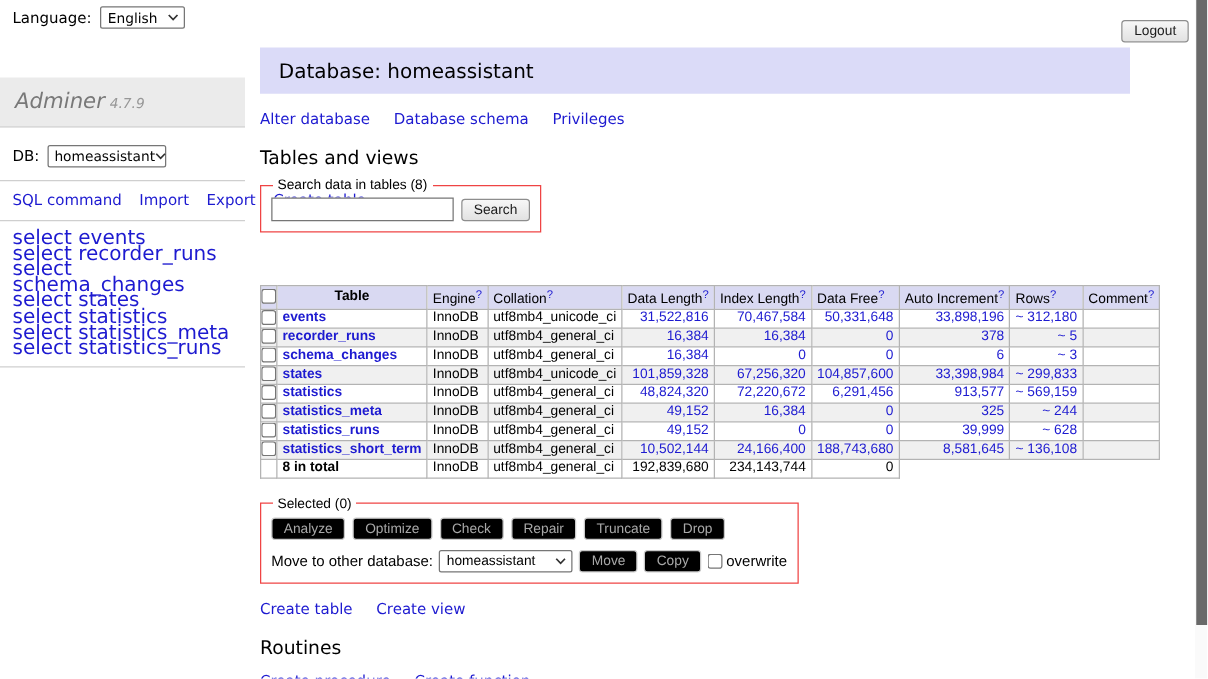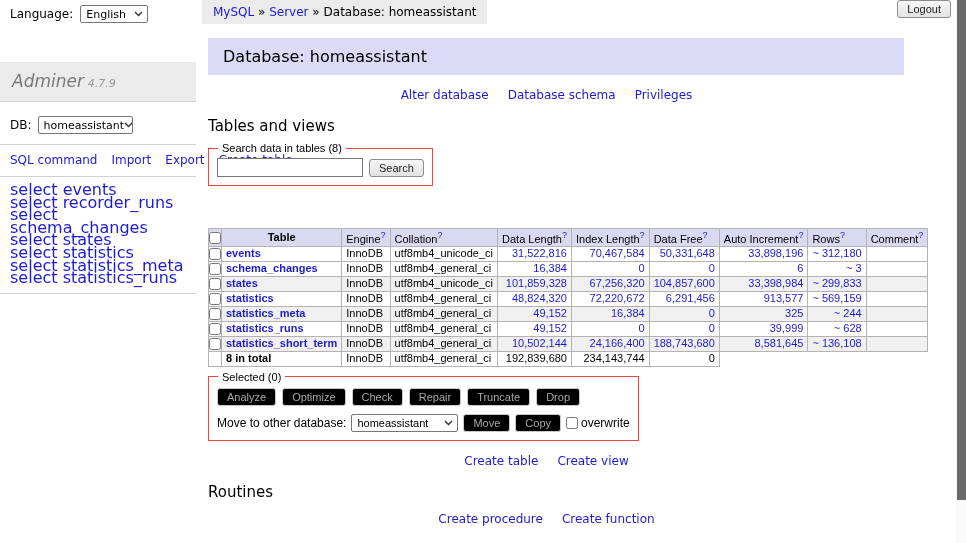--- a/index.html
+++ b/index.html
@@ -18,21 +18,21 @@
     border:1px solid #767676; border-radius:2px; background:#fff;
     height:18px; padding:0 4px 0 5px; font-size:11px; cursor:default;
   }
   .chev svg { display:block; }
   .btn {
     font-family:"Liberation Sans",sans-serif; font-size:11px; color:#1c1c1c;
     background:linear-gradient(#f7f7f7,#e2e2e2); border:1px solid #8d8d8d;
     border-radius:3px; padding:2px 9px; cursor:pointer;
   }
   .btn.disabled { color:#a8a8a8; background:#000000; border-color:#c9c9c9; }
-  .logout { position:absolute; top:0; right:15px; }
+  .logout { position:absolute; top:16px; right:15px; }
   .breadcrumb {
     position:absolute; left:202px; top:0; height:24px; line-height:24px;
     background:var(--band); padding:0 11px; white-space:nowrap; font-size:12px;
   }
   .breadcrumb .sep { color:#000; }
 
   
   .sidebar { position:absolute; left:0; top:30px; width:196px;margin-top:32px; }
   .app-band { background:var(--band); border-bottom:1px solid #d4d4d4; padding:9px 12px; height:40px; }
   .appname { font-style:italic; font-size:17px; color:#787878; }
@@ -40,21 +40,21 @@
   .dbrow { margin:14px 0 10px 10px; display:flex; align-items:center; gap:6px; }
   .hr { border-top:1px solid #cfcfcf; height:0; }
   .side-actions { padding:8px 0 8px 10px; line-height:15px; width:186px; }
   .side-actions a { margin-right:14px; white-space:nowrap; }
   .side-tables { padding:7px 0 8px 10px; font-size:16px; line-height:12.6px; }
   .side-tables a { display:block; }
 
   
   .main { position:absolute; left:208px; top:38px; width:696px; }
   h2.db-heading { font-weight:normal; font-size:16px; background:var(--h2bg); padding:9px 15px; }
-  .nav-links { margin-top:13px;text-align:center; }
+  .nav-links { margin-top:13px; }
   .nav-links a { margin-right:19px; }
   h3 { font-weight:normal; font-size:15px; margin-top:15px; color:#000; }
 
   fieldset { border:1px solid #ef4444; padding:2px 8px 8px; margin-top:7px;
              font-family:"Liberation Sans",sans-serif; font-size:11px; }
   legend { font-size:11px; padding:0 4px; margin-left:1px; }
   .search-fs { width:203px; }
   .search-row { display:flex; align-items:center; gap:6px; margin-top:2px; }
   .search-input { width:146px; height:19px; border:1px solid #767676; background:#fff;
                   font:11px "Liberation Sans",sans-serif; padding:0 3px; }
@@ -69,21 +69,21 @@
   input[type=checkbox] { width:12px; height:12px; margin:0; vertical-align:middle; }
   tbody tr.odd td { background:var(--stripe); }
   td.num { text-align:right; }
   td.num a { color:var(--link); }
   td.name a { font-weight:bold; }
   tr.total td { background:#fff; }
   tr.total td.label { font-weight:bold; }
   tr.total td.num { color:#000; }
   sup a { font-size:9px; }
 
-  .selected-fs { width:404px; margin-top:4px; }
+  .selected-fs { width:404px; margin-top:14px; }
   .btnrow { display:flex; gap:6px; margin:3px 0 8px; }
   .moverow { display:flex; align-items:center; gap:5px; white-space:nowrap; font-size:12px; }
   .cblabel { display:inline-flex; align-items:center; gap:3px; font-size:12px; }
 
   
   .scrollbar { position:absolute; right:0; top:0; width:10px; height:543px; background:#fafafa; }
   .scroll-thumb { position:absolute; left:1px; top:0; width:9px; height:500px; background:var(--scrollthumb); }
 </style>
 </head>
 <body>
@@ -97,21 +97,20 @@
       <span class="chev">
         <svg width="9" height="6" viewBox="0 0 9 6">
             <path d="M1 1 L4.5 4.6 L8 1" stroke="#333" stroke-width="1.4" fill="none"></path>
           </svg>
       </span>
     </span>
   </div>
 
   <button class="btn logout">Logout</button>
 
-  <div class="breadcrumb" id="breadcrumb"><a href="#">MySQL</a><span class="sep"> » </span><a href="#">Server</a><span class="sep"> » </span><span>Database: homeassistant</span></div>
 
   <div class="sidebar">
     <div class="app-band">
       <span class="appname">Adminer</span>
       <span class="ver">4.7.9</span>
     </div>
     <div class="dbrow">
       <span>DB:</span>
       <span class="select" style="width:95px">
         <span>homeassistant</span>
@@ -185,20 +184,32 @@
             <td class="name"><a href="#">events</a></td>
             <td>InnoDB</td>
             <td>utf8mb4_unicode_ci</td>
             <td class="num"><a href="#">31,522,816</a></td>
             <td class="num"><a href="#">70,467,584</a></td>
             <td class="num"><a href="#">50,331,648</a></td>
             <td class="num"><a href="#">33,898,196</a></td>
             <td class="num"><a href="#">~ 312,180</a></td>
             <td></td>
           </tr>
+          <tr class="odd">
+            <td class="check"><input type="checkbox" style=""></td>
+            <td class="name"><a href="#">recorder_runs</a></td>
+            <td>InnoDB</td>
+            <td>utf8mb4_general_ci</td>
+            <td class="num"><a href="#">16,384</a></td>
+            <td class="num"><a href="#">16,384</a></td>
+            <td class="num"><a href="#">0</a></td>
+            <td class="num"><a href="#">378</a></td>
+            <td class="num"><a href="#">~ 5</a></td>
+            <td></td>
+          </tr>
           <tr>
             <td class="check"><input type="checkbox" style=""></td>
             <td class="name"><a href="#">schema_changes</a></td>
             <td>InnoDB</td>
             <td>utf8mb4_general_ci</td>
             <td class="num"><a href="#">16,384</a></td>
             <td class="num"><a href="#">0</a></td>
             <td class="num"><a href="#">0</a></td>
             <td class="num"><a href="#">6</a></td>
             <td class="num"><a href="#">~ 3</a></td>

